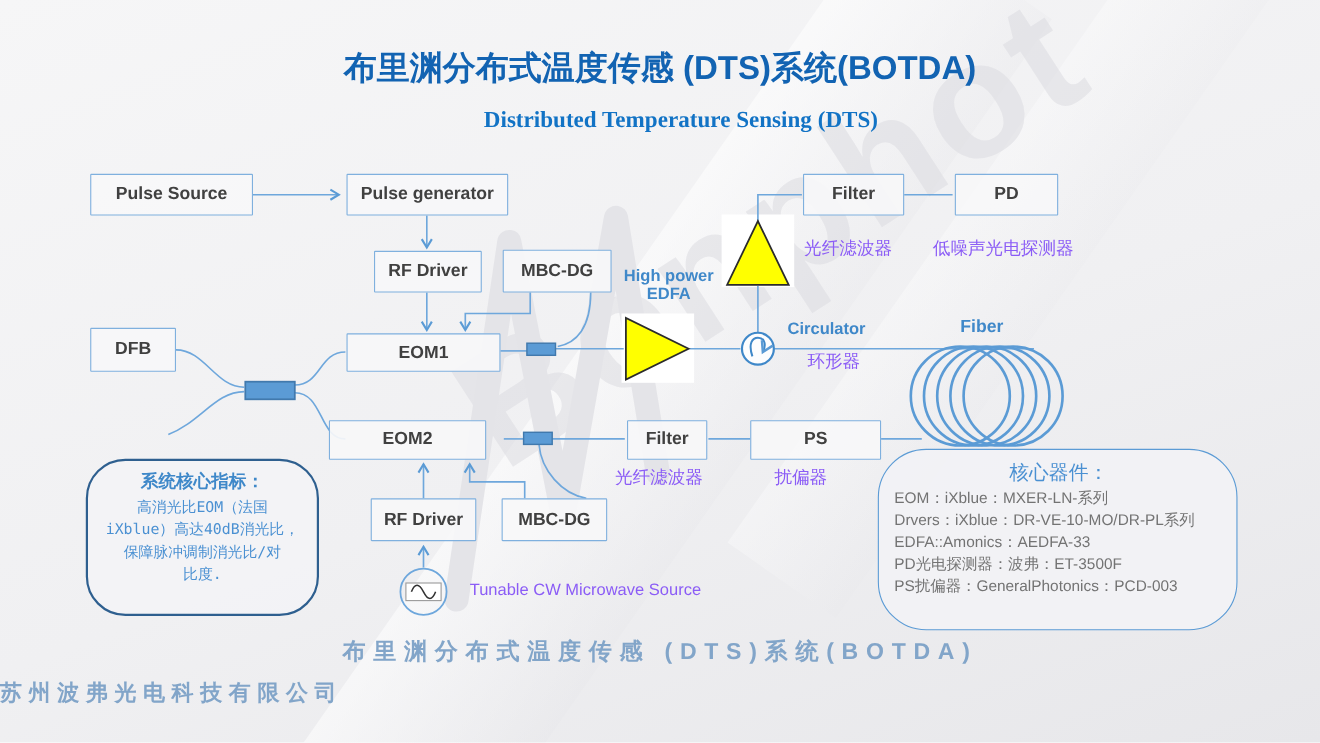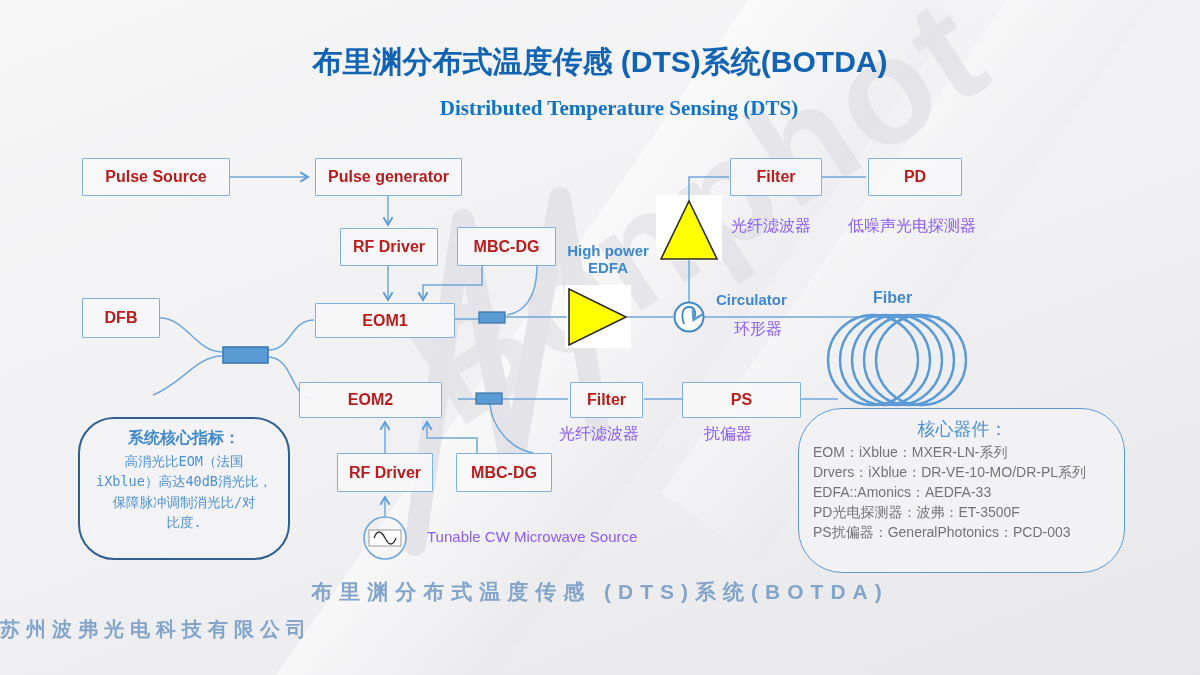--- a/index.html
+++ b/index.html
@@ -21,21 +21,21 @@
   .stripe.s1{left:520px;top:-120px;width:180px;height:950px;}
   .stripe.s2{left:880px;top:-200px;width:120px;height:800px;opacity:.6;}
   
   svg.wires{position:absolute;left:0;top:0;z-index:1;}
   
   .box{
     position:absolute;z-index:2;
     border:1.6px solid #7fb0de;border-radius:1px;
     background:rgba(247,247,249,.92);
     display:flex;align-items:center;justify-content:center;
-    font-weight:bold;font-size:16px;color:#b91c1c;
+    font-weight:bold;font-size:16px;color:#404040;
     box-sizing:border-box;
   }
   
   .lbl{position:absolute;z-index:2;font-size:16px;color:#8b5cf6;white-space:nowrap;}
   .lbl-bold{position:absolute;z-index:2;font-size:15px;font-weight:bold;color:#3f88c9;white-space:nowrap;}
   .lbl-center{text-align:center;}
   
   .note{position:absolute;z-index:2;box-sizing:border-box;background:rgba(243,243,246,.88);}
   .note-left{
     left:78px;top:417px;width:212px;height:143px;

